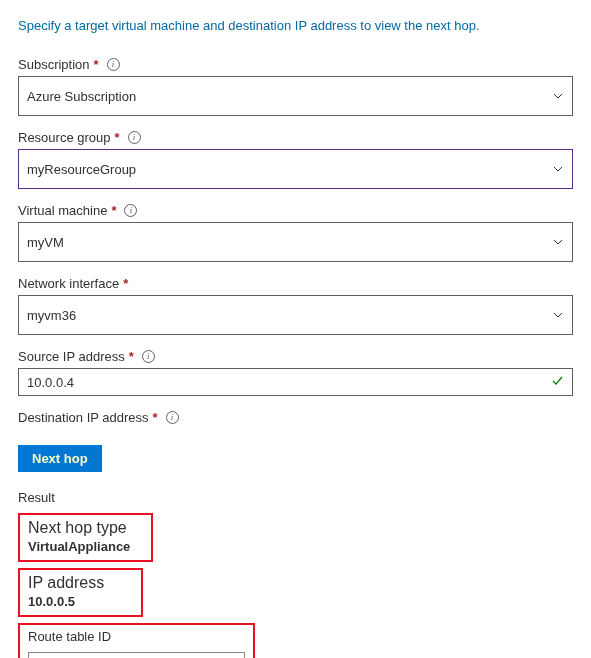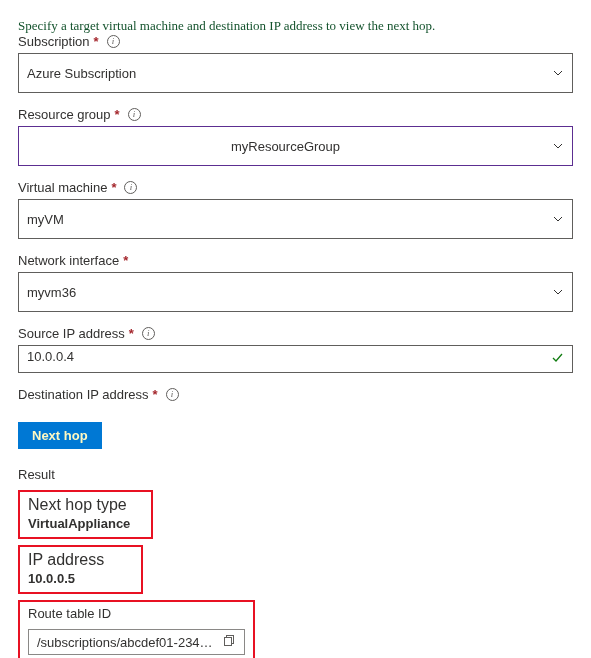--- a/index.html
+++ b/index.html
@@ -5,21 +5,21 @@
   * { box-sizing: border-box; }
   body {
     font-family: 'Segoe UI', Tahoma, sans-serif;
     font-size: 13px;
     color: #323130;
     margin: 0;
     padding: 18px;
     background: #fff;
     width: 591px;
   }
-  .intro { margin-bottom: 0; color: #14532d; font-family: Liberation Serif, serif; }
+  .intro { margin-bottom: 24px; color: #0369a1; }
   .field { margin-bottom: 14px; }
   .field-label {
     display: flex;
     align-items: center;
     margin-bottom: 4px;
     font-size: 13px;
     color: #323130;
   }
   .required { color: #a4262c; margin-left: 4px; font-weight: bold; }
   .info-icon {
@@ -41,37 +41,37 @@
     position: relative;
     width: 100%;
     height: 40px;
     border: 1px solid #605e5c;
     display: flex;
     align-items: center;
     padding: 0 28px 0 8px;
     cursor: pointer;
     background: #fff;
   }
-  .select.purple { border-color: #5c2e91; justify-content: center; }
+  .select.purple { border-color: #5c2e91; }
   .chevron {
     position: absolute;
     right: 8px;
     top: 50%;
     transform: translateY(-50%);
     pointer-events: none;
   }
   .chevron svg { display: block; }
   .input {
     position: relative;
     width: 100%;
     height: 28px;
     border: 1px solid #605e5c;
     display: flex;
-    align-items: flex-end;
-    padding: 0 28px 8px 8px;
+    align-items: center;
+    padding: 0 28px 0 8px;
     background: #fff;
   }
   .input.purple { border-color: #5c2e91; }
   .input input {
     border: none; outline: none; width: 100%; font: inherit; color: inherit;
     background: transparent; padding: 0;
   }
   .check {
     position: absolute;
     right: 8px;

